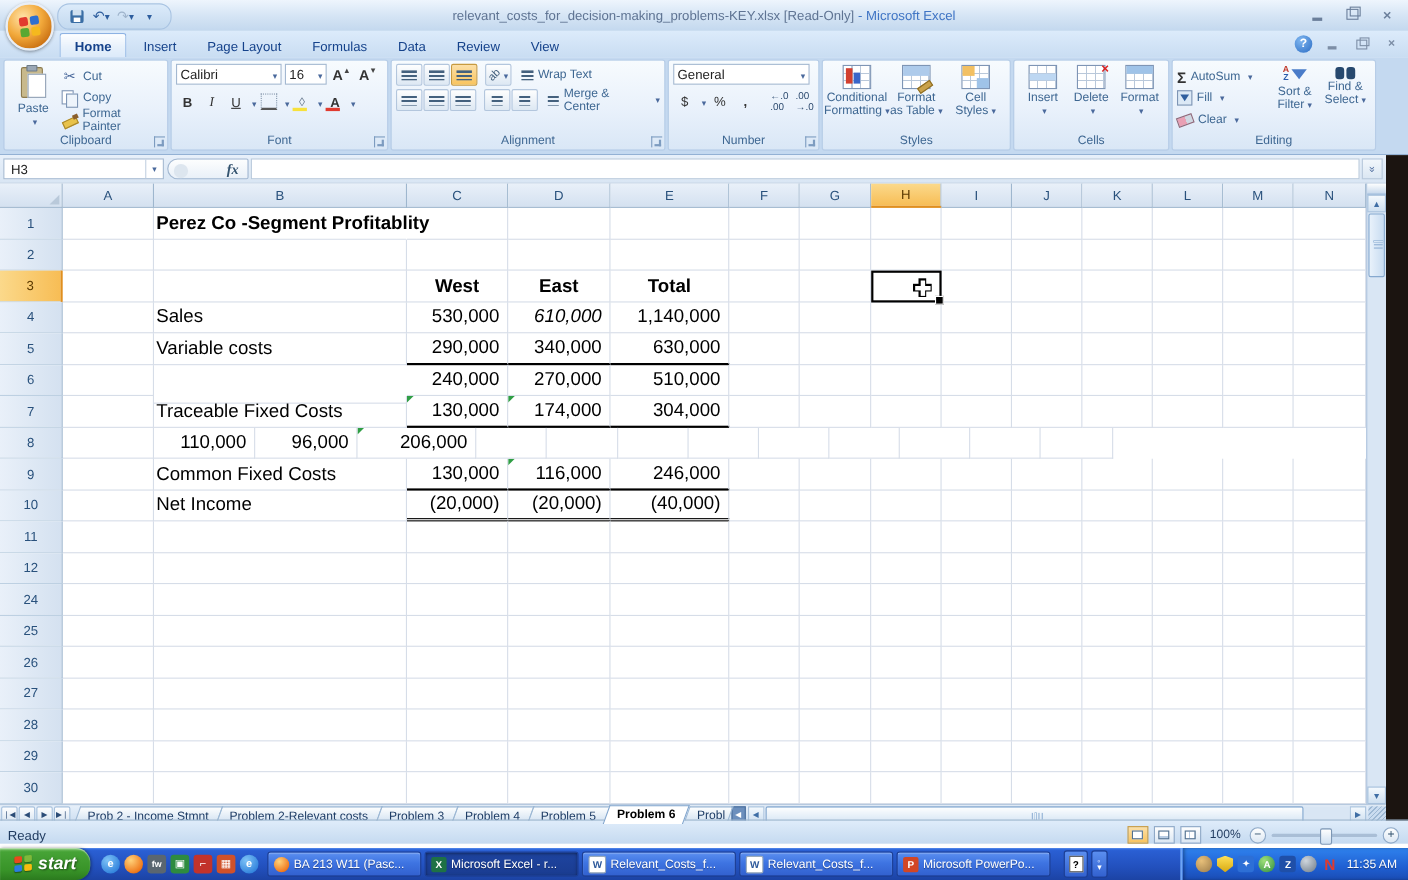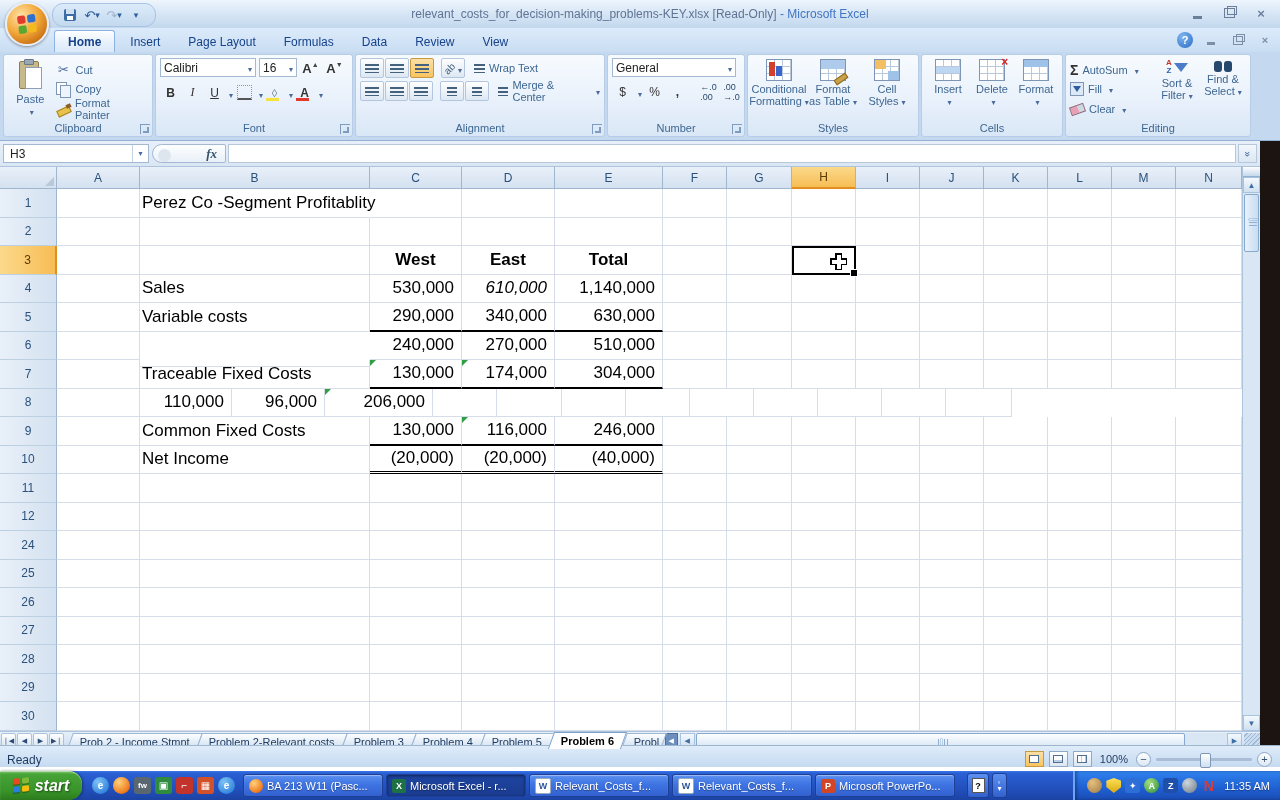--- a/index.html
+++ b/index.html
@@ -135,21 +135,21 @@
      box-sizing:border-box;font-size:12px;color:#29517c;display:flex;align-items:center;justify-content:center;}
   .rh.selhdr{background:linear-gradient(90deg,#fbd98b,#f7bd55);border-right:2px solid #e08f1f;color:#5c3a00;}
   .cell{border-right:1px solid #d6dde8;border-bottom:1px solid #d6dde8;box-sizing:border-box;position:relative;
      font-size:17px;color:#000;display:flex;align-items:center;overflow:hidden;}
   .cell.num{justify-content:flex-end;padding-right:7px;}
   .cell.lbl{padding-left:2px;}
   .cell.hd{justify-content:center;font-weight:bold;}
   .cell.u1{border-bottom:2px solid #000;}
   .cell.u2{border-bottom:3px double #000;}
   .cell.flag:before{content:"";position:absolute;left:0;top:0;border-top:6px solid #2f9e44;border-right:6px solid transparent;}
-  .cell.title-cell{overflow:visible;z-index:2;border-right-color:transparent;}
+  .cell.title-cell{overflow:visible;z-index:2;border-right-color:transparent;font-weight:bold;}
   .cell.title-cell span{white-space:nowrap;background:#fff;padding-left:2px;}
   .selbox{position:absolute;border:2px solid #000;box-sizing:border-box;z-index:5;background:transparent;}
   .selhandle{position:absolute;right:-4px;bottom:-4px;width:6px;height:6px;background:#000;border:1px solid #fff;}
   .pc{position:absolute;left:36px;top:5px;width:17px;height:17px;}
   .pc i{position:absolute;display:block;}
   .pc .b1{left:5px;top:0;width:7px;height:17px;background:#000;}
   .pc .b2{left:0;top:5px;width:17px;height:7px;background:#000;}
   .pc .w1{left:6.5px;top:1.5px;width:4px;height:14px;background:#fff;}
   .pc .w2{left:1.5px;top:6.5px;width:14px;height:4px;background:#fff;}
   

